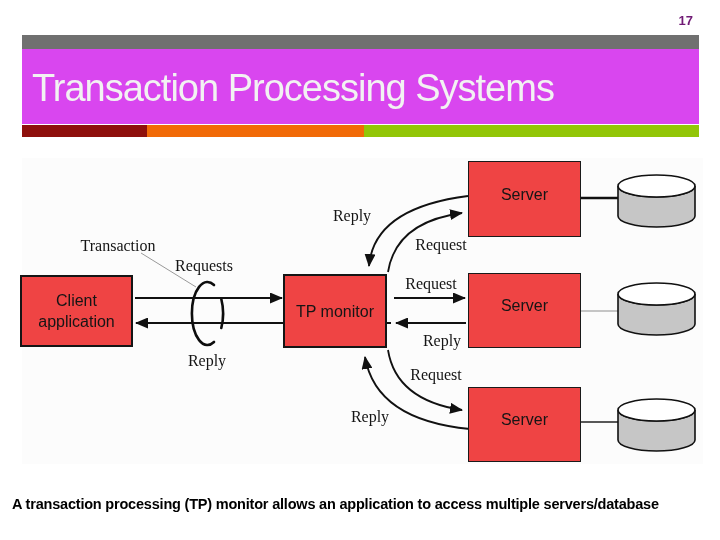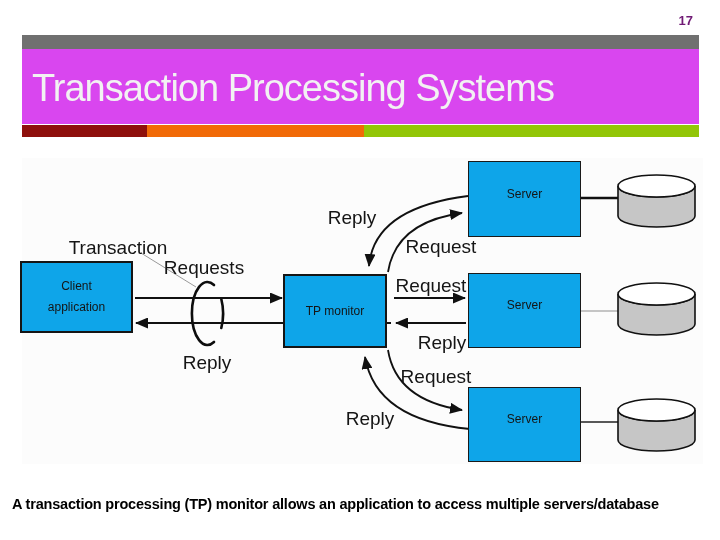--- a/index.html
+++ b/index.html
@@ -30,34 +30,34 @@
   .bar-red{width:125px;background:#8e100c;}
   .bar-orange{width:217px;background:#f16a07;}
   .bar-green{width:335px;background:#92c607;}
   
   .figure-canvas{
     position:absolute;left:22px;top:158px;width:681px;height:306px;
     background:#fcfcfc;
   }
   .diagram-svg{position:absolute;left:0;top:0;width:720px;height:540px;z-index:1;pointer-events:none;}
   .node{
-    position:absolute;box-sizing:border-box;background:#0ea5e9;
+    position:absolute;box-sizing:border-box;background:#ef4444;
     display:flex;flex-direction:column;align-items:center;justify-content:center;
-    font-size:12px;line-height:21px;color:#151515;text-align:center;z-index:2;
+    font-size:16px;line-height:21px;color:#151515;text-align:center;z-index:2;
   }
   .node.heavy{border:2px solid #151515;}
   .node.light{border:1.5px solid #1a1a1a;padding-bottom:10px;}
-  .node-client{left:20px;top:261px;width:113px;height:72px;}
+  .node-client{left:20px;top:275px;width:113px;height:72px;}
   .node-tp{left:283px;top:274px;width:104px;height:74px;}
   .node-server1{left:468px;top:161px;width:113px;height:76px;}
   .node-server2{left:468px;top:273px;width:113px;height:75px;}
   .node-server3{left:468px;top:387px;width:113px;height:75px;}
   .flow-label{
     position:absolute;transform:translateX(-50%);
-    font-size:19px;color:#151515;white-space:nowrap;z-index:3;
+    font-size:16px;color:#151515;white-space:nowrap;z-index:3;font-family:Liberation Serif, serif;
   }
   .lbl-transaction{left:118px;top:237px;}
   .lbl-requests{left:204px;top:257px;}
   .lbl-reply-client{left:207px;top:352px;}
   .lbl-reply-top{left:352px;top:207px;}
   .lbl-request-top{left:441px;top:236px;}
   .lbl-request-mid{left:431px;top:275px;}
   .lbl-reply-mid{left:442px;top:332px;}
   .lbl-request-bot{left:436px;top:366px;}
   .lbl-reply-bot{left:370px;top:408px;}

